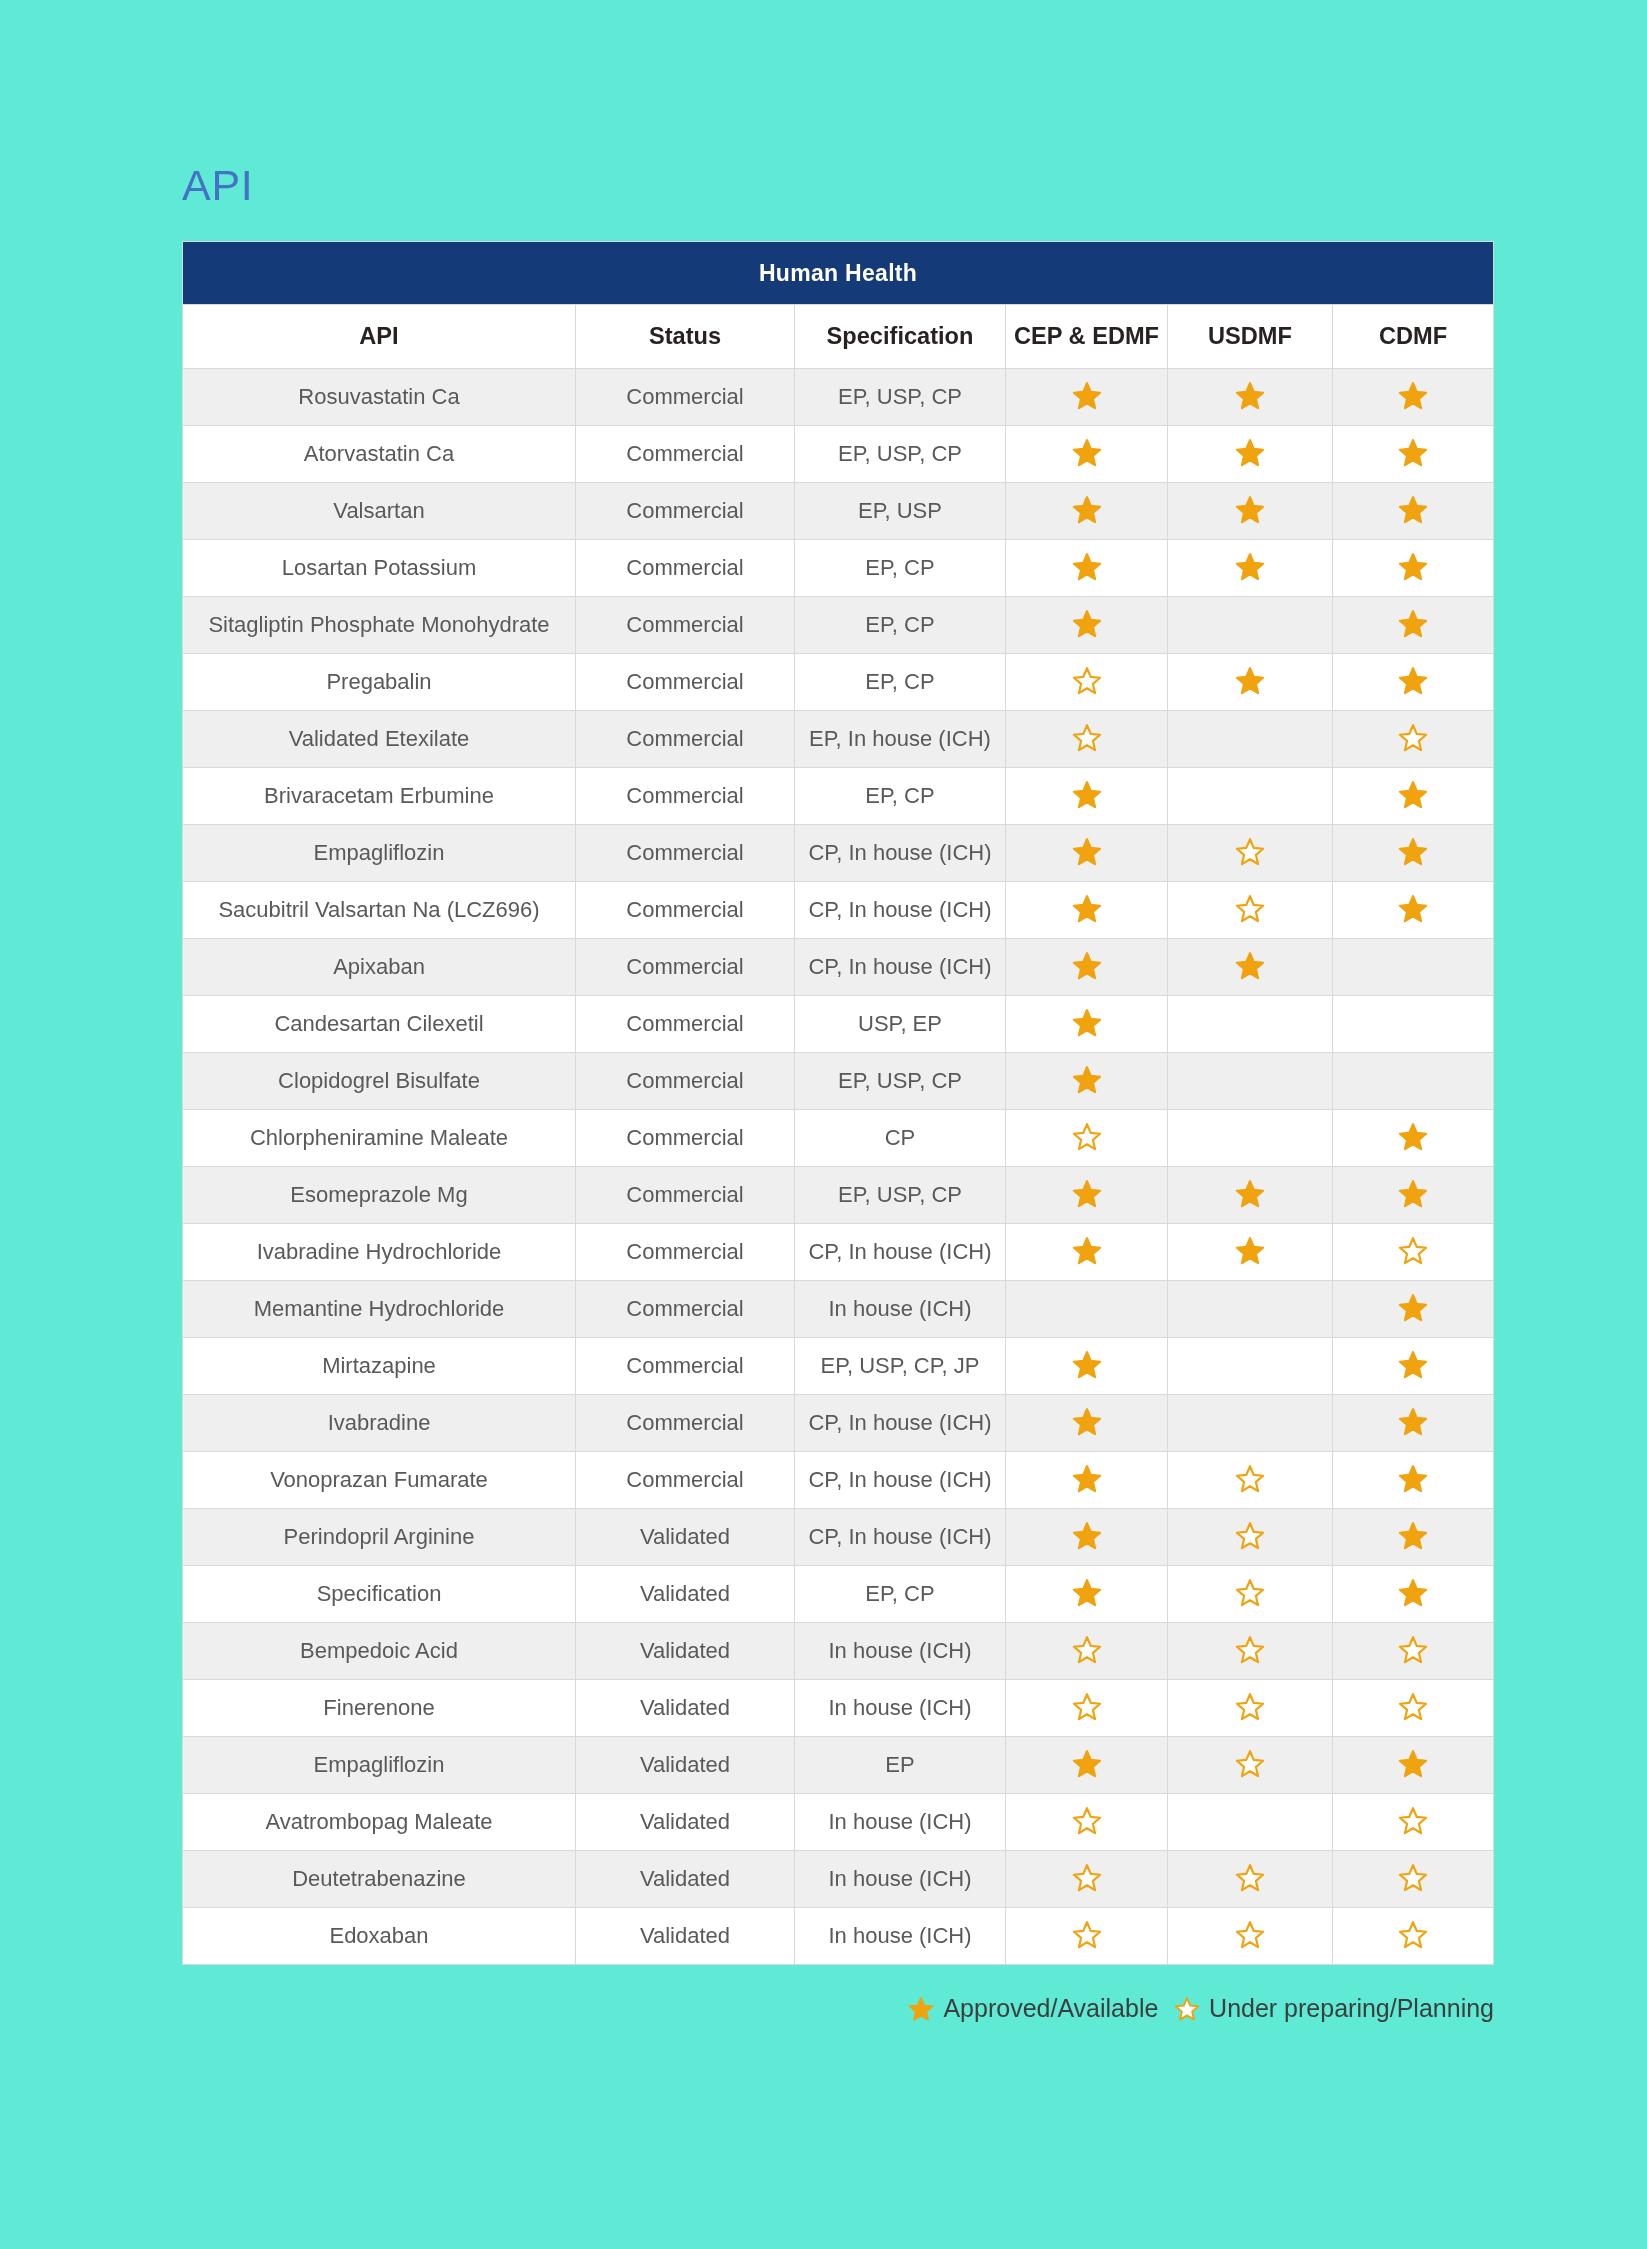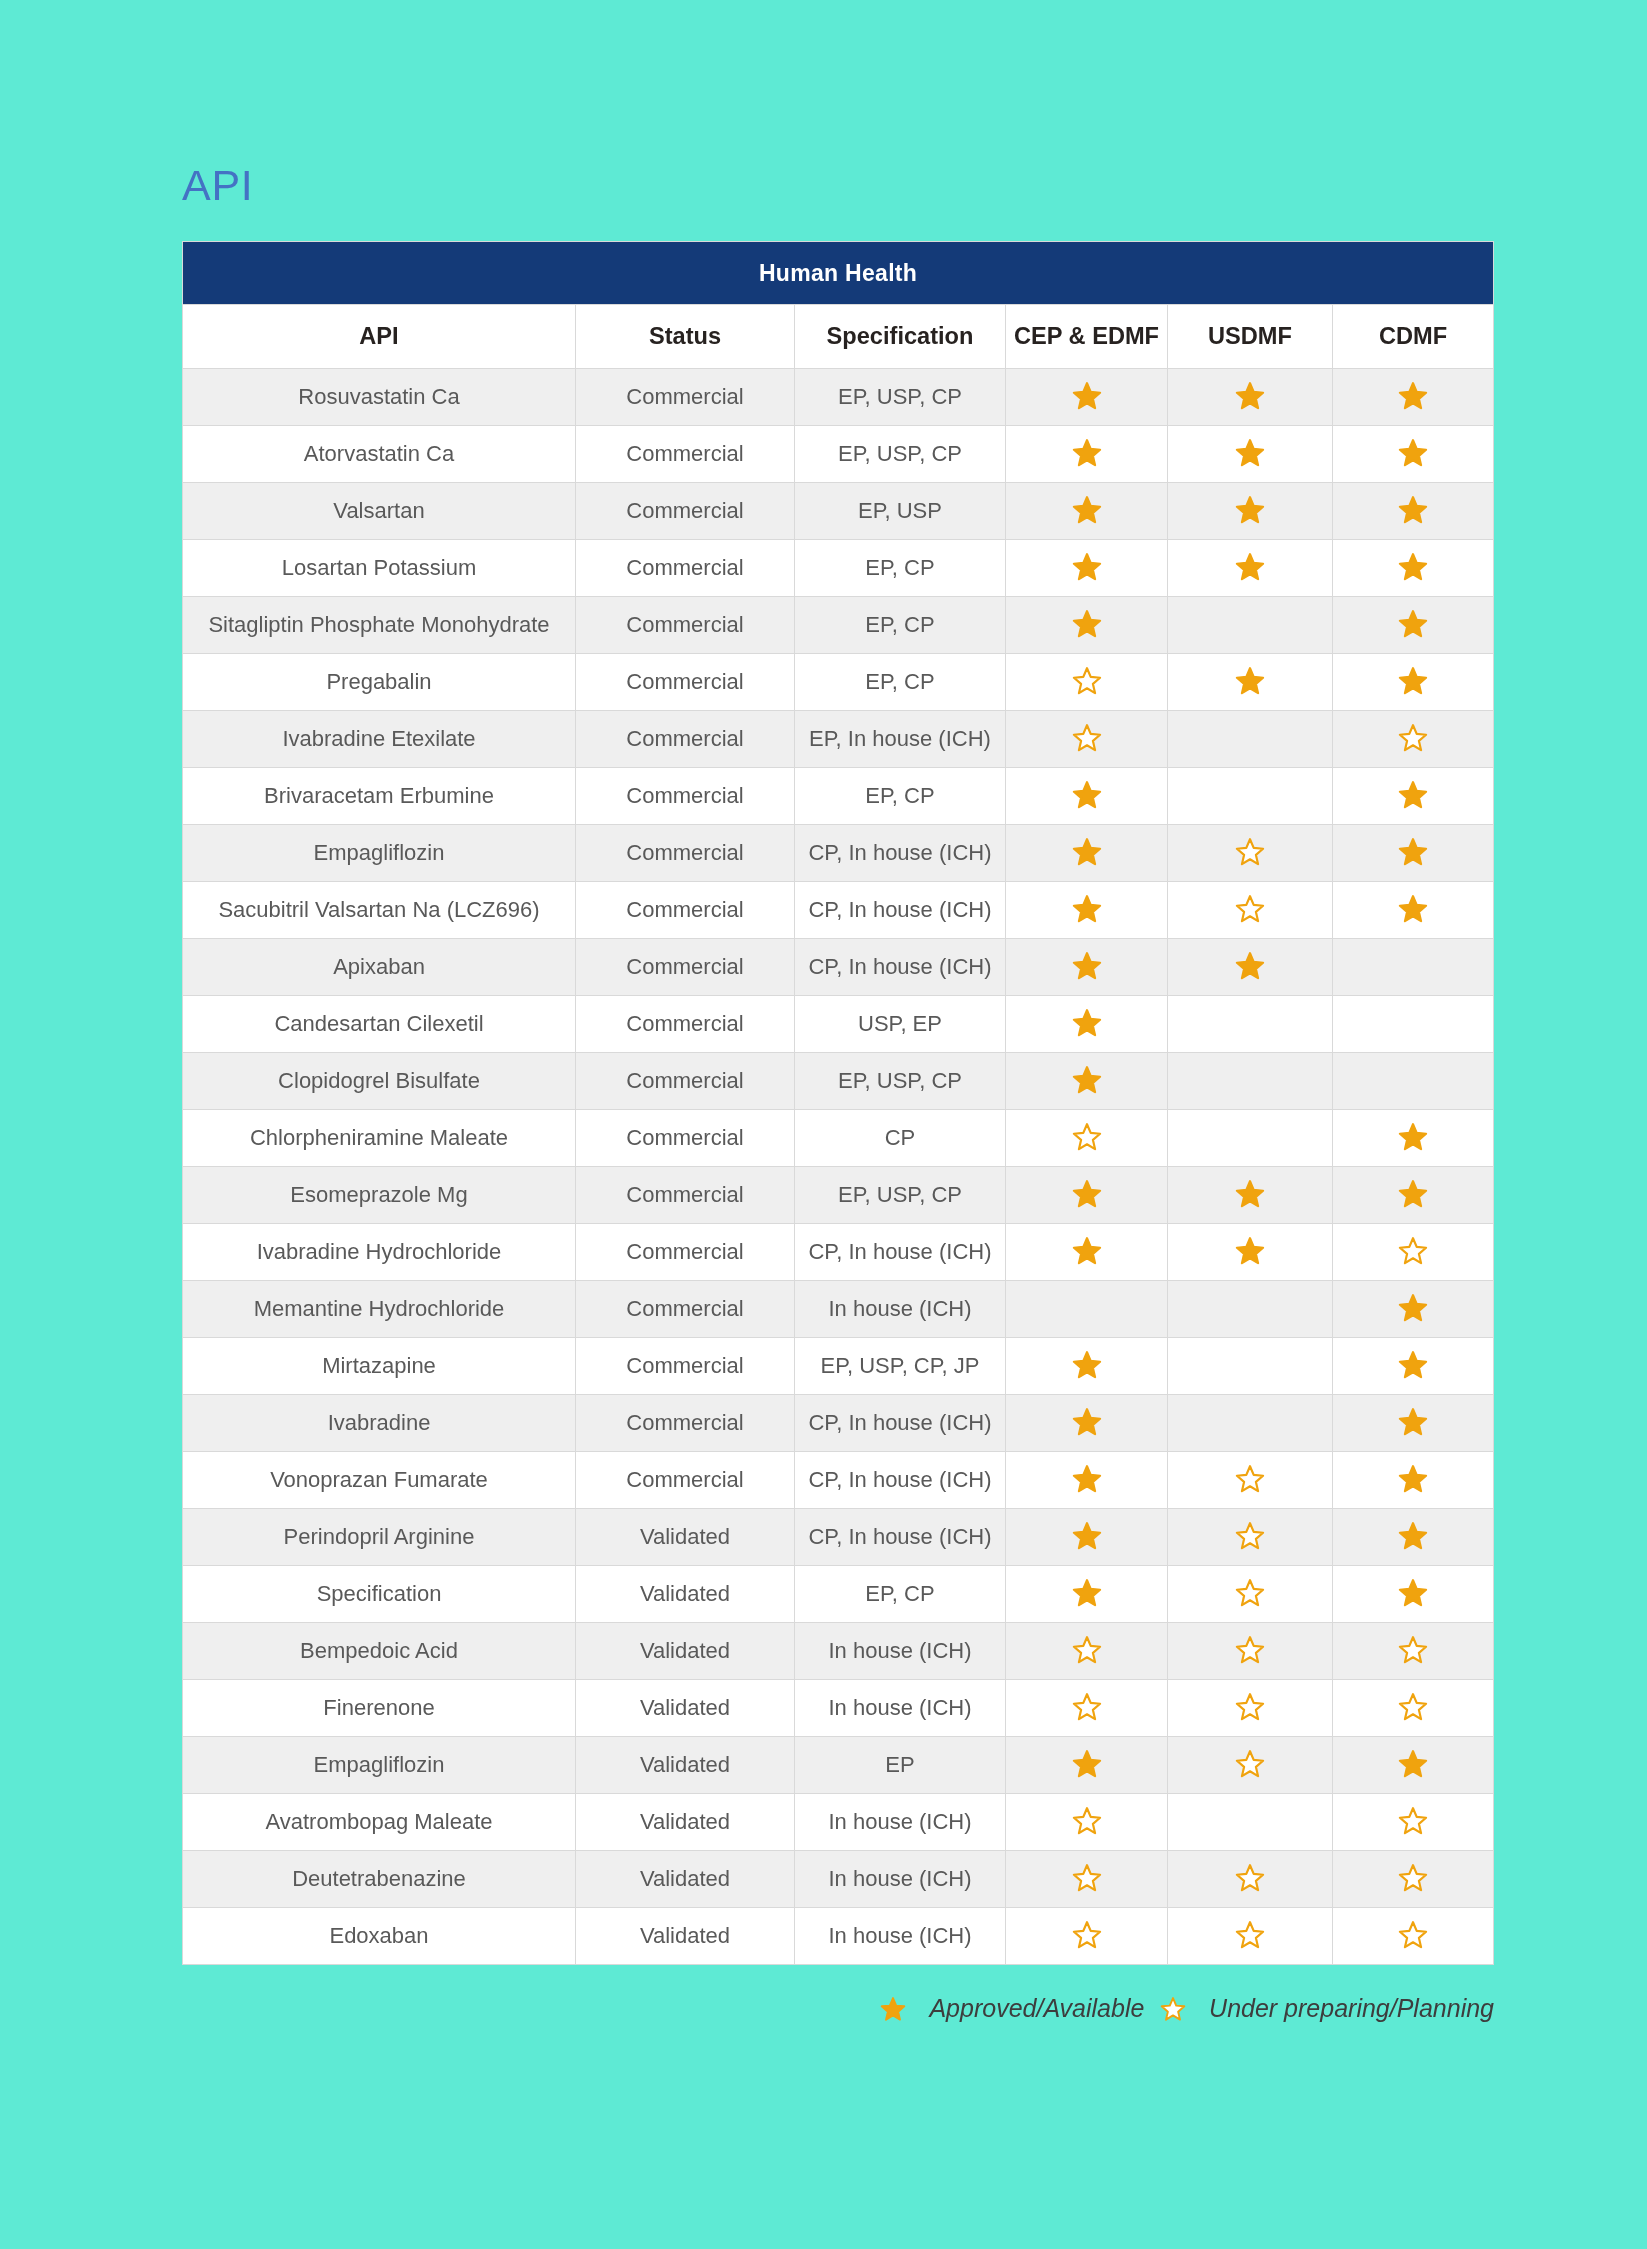--- a/index.html
+++ b/index.html
@@ -50,21 +50,21 @@
   .legend{
     width:1312px;
     margin-top:29px;
     display:flex;
     justify-content:flex-end;
     align-items:center;
     gap:15.7px;
     font-size:25px;
     color:#3d3d3d;
   }
-  .legend-item{display:inline-flex;align-items:center;gap:23px;font-style:italic;}
+  .legend-item{display:inline-flex;align-items:center;gap:9px;}
 </style>
 </head>
 <body>
 
 <div class="page">
   <div class="content">
 
     <h1 class="page-title">API</h1>
 
     <table class="api-table">
@@ -166,21 +166,21 @@
                 <polygon points="24,2 29.9,15.9 44.9,17.2 33.5,27.1 36.9,41.8 24,34 11.1,41.8 14.5,27.1 3.1,17.2 18.1,15.9" fill="#ffffff" stroke="#F0A30E" stroke-width="3.5" stroke-linejoin="round"></polygon>
               </svg></td>
             <td><svg width="30" height="30" viewBox="0 0 48 48">
                 <polygon points="24,2 29.9,15.9 44.9,17.2 33.5,27.1 36.9,41.8 24,34 11.1,41.8 14.5,27.1 3.1,17.2 18.1,15.9" fill="#F0A30E" stroke="#F0A30E" stroke-width="3.5" stroke-linejoin="round"></polygon>
               </svg></td>
             <td><svg width="30" height="30" viewBox="0 0 48 48">
                 <polygon points="24,2 29.9,15.9 44.9,17.2 33.5,27.1 36.9,41.8 24,34 11.1,41.8 14.5,27.1 3.1,17.2 18.1,15.9" fill="#F0A30E" stroke="#F0A30E" stroke-width="3.5" stroke-linejoin="round"></polygon>
               </svg></td>
           </tr>
           <tr>
-            <td>Ivabradine Etexilate</td>
+            <td>Validated Etexilate</td>
             <td>Commercial</td>
             <td>EP, In house (ICH)</td>
             <td><svg width="30" height="30" viewBox="0 0 48 48">
                 <polygon points="24,2 29.9,15.9 44.9,17.2 33.5,27.1 36.9,41.8 24,34 11.1,41.8 14.5,27.1 3.1,17.2 18.1,15.9" fill="#ffffff" stroke="#F0A30E" stroke-width="3.5" stroke-linejoin="round"></polygon>
               </svg></td>
             <td></td>
             <td><svg width="30" height="30" viewBox="0 0 48 48">
                 <polygon points="24,2 29.9,15.9 44.9,17.2 33.5,27.1 36.9,41.8 24,34 11.1,41.8 14.5,27.1 3.1,17.2 18.1,15.9" fill="#ffffff" stroke="#F0A30E" stroke-width="3.5" stroke-linejoin="round"></polygon>
               </svg></td>
           </tr>

